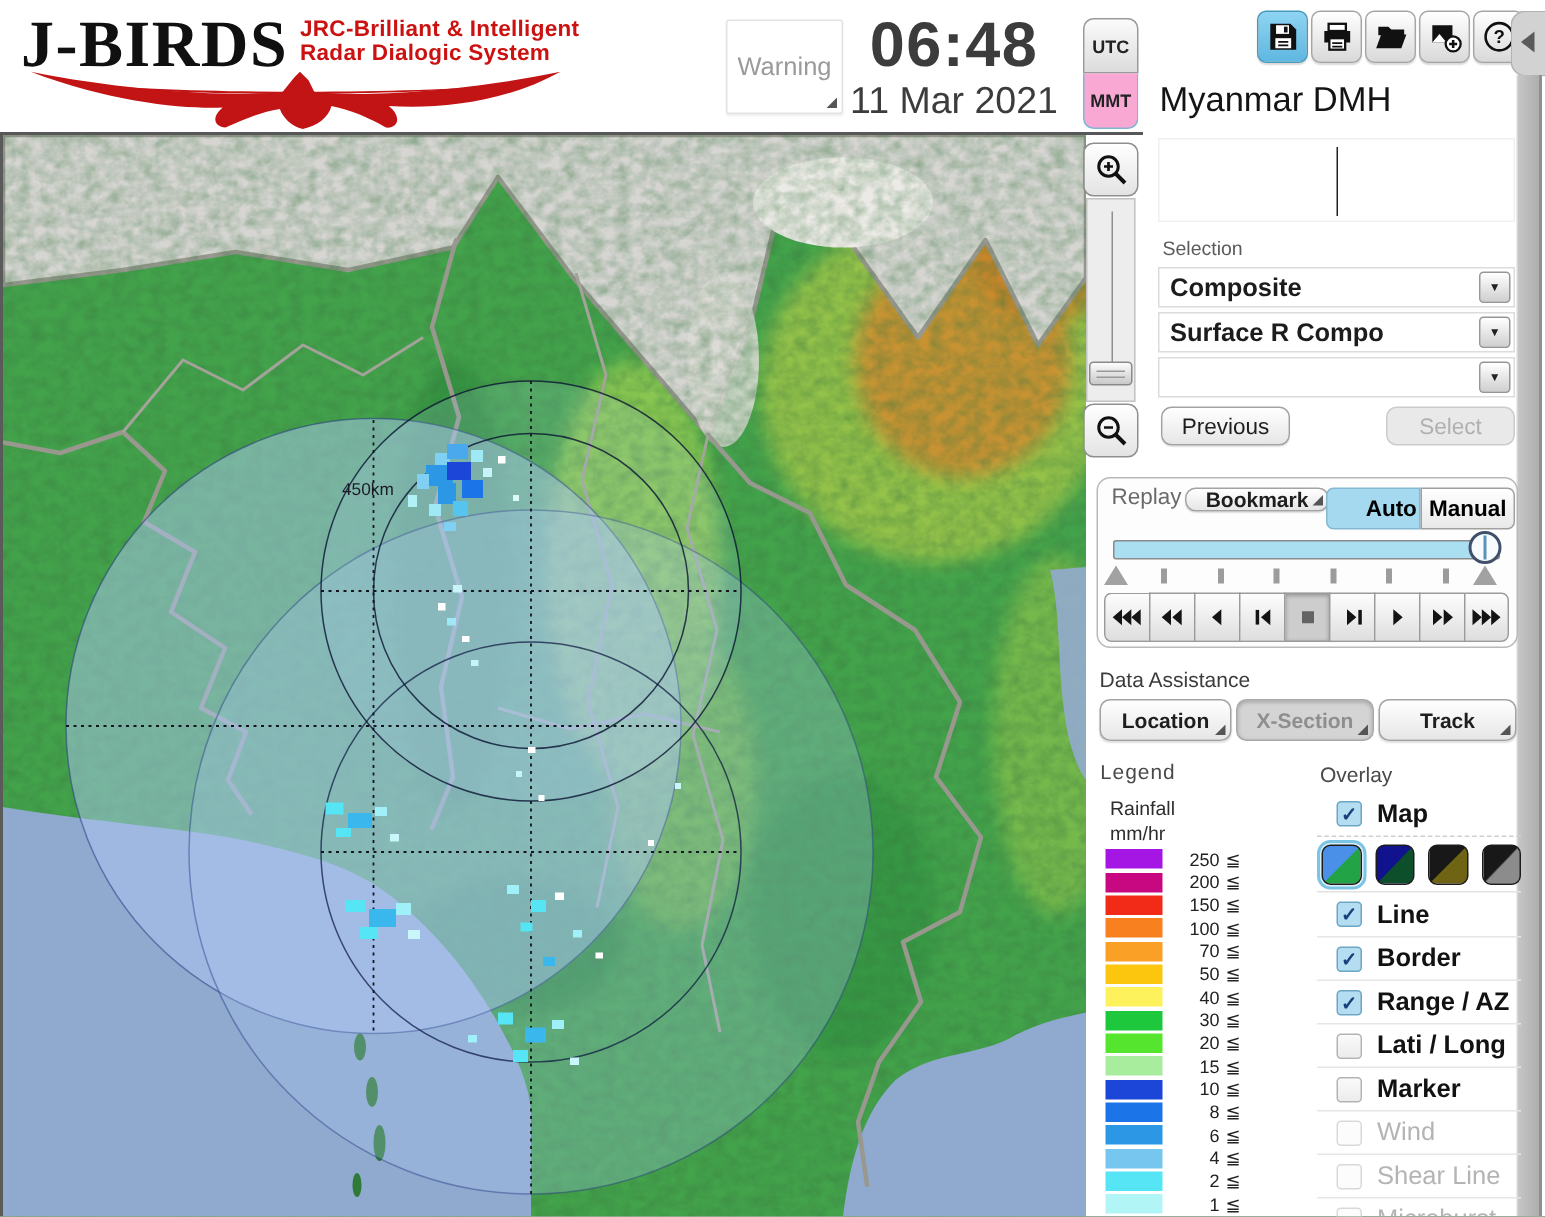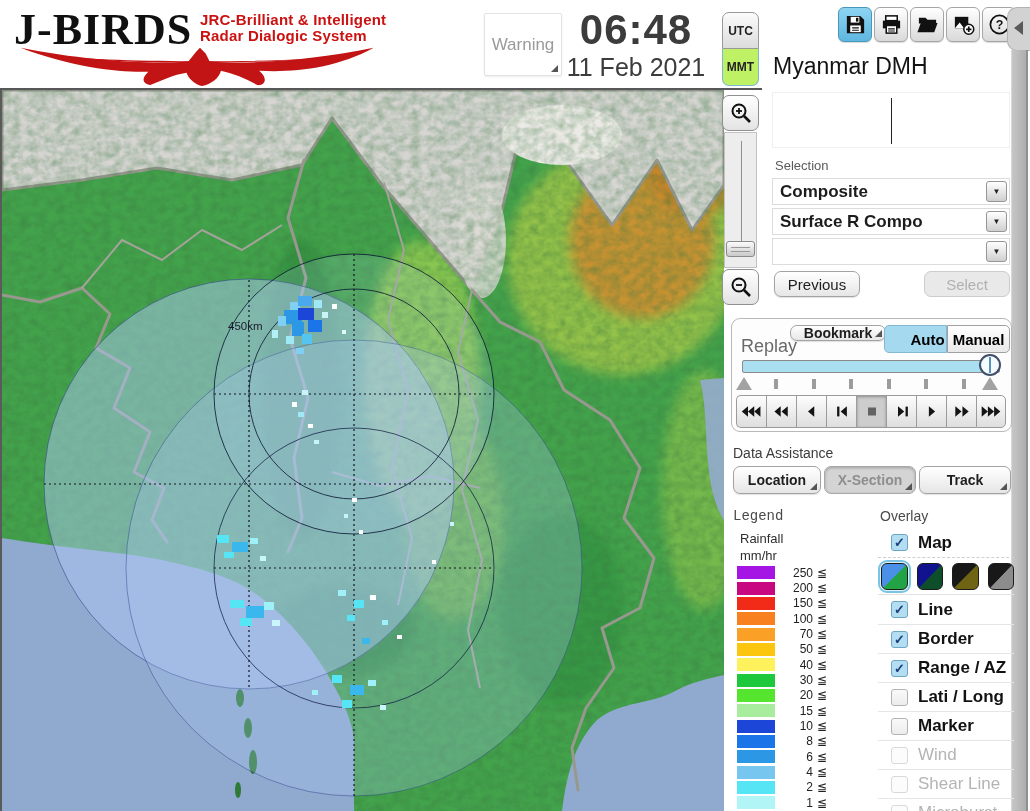--- a/index.html
+++ b/index.html
@@ -17,21 +17,21 @@
   #warning-btn { position:absolute; left:484px; top:13px; width:78px; height:63px; background:#fff; border:1px solid #e3e3e3; border-radius:2px; box-shadow:0 1px 2px rgba(0,0,0,.08); color:#9a9a9a; font-size:17px; display:flex; align-items:center; justify-content:center; }
   .corner::after { content:""; position:absolute; right:3px; bottom:3px; width:0; height:0; border-left:7px solid transparent; border-bottom:7px solid #555; }
 
   #clock-time { position:absolute; left:566px; top:6px; width:140px; text-align:center; font-size:42px; font-weight:600; color:#3c3c3c; letter-spacing:1px; }
   #clock-date { position:absolute; left:560px; top:53px; width:152px; text-align:center; font-size:25px; color:#3c3c3c; }
 
   #tz-box { position:absolute; left:722px; top:12px; width:37px; }
   .tz-btn { width:37px; height:37px; font-size:12px; font-weight:bold; color:#222; border:1px solid #999; background:linear-gradient(#fbfbfb,#dcdcdc); display:flex; align-items:center; justify-content:center; cursor:pointer; }
   .tz-btn:first-child { border-radius:7px 7px 0 0; }
   .tz-btn:last-child { border-radius:0 0 7px 7px; border-top:none; }
-  .tz-btn.sel { background:#bef264; border-color:#7fb6d2; }
+  .tz-btn.sel { background:#f9a8d4; border-color:#7fb6d2; }
 
   #toolbar { position:absolute; left:838px; top:7px; display:flex; gap:2px; }
   .tool-btn { width:34px; height:35px; border:1px solid #a5a5a5; border-radius:6px; background:linear-gradient(#ffffff,#d9d9d9); display:flex; align-items:center; justify-content:center; cursor:pointer; box-shadow:0 1px 1px rgba(0,0,0,.15); }
   .tool-btn.active { background:linear-gradient(#8ed4f2,#5fb7e0); border-color:#4898bd; }
   .tool-btn svg { width:23px; height:23px; }
 
   #collapse-tab { position:absolute; left:1007px; top:7px; width:23px; height:44px; background:#d2d2d2; border:1px solid #b2b2b2; border-right:none; border-radius:10px 0 0 10px; }
   #collapse-tab .tri { position:absolute; left:6px; top:13px; width:0; height:0; border-top:7px solid transparent; border-bottom:7px solid transparent; border-right:9px solid #5a5a5a; }
   #scroll-strip { position:absolute; left:1011px; top:50px; width:15px; height:761px; background:linear-gradient(to right,#c6c6c6,#aeaeae); border-left:1px solid #d8d8d8; }
   #scroll-edge { position:absolute; left:1026px; top:50px; width:2px; height:761px; background:#8f8f8f; }
@@ -54,21 +54,21 @@
   #selection-label { position:absolute; left:775px; top:158px; font-size:13px; color:#5a5a5a; }
   .dd-row { position:absolute; left:772px; width:238px; height:27px; background:#fff; border:1px solid #dcdcdc; }
   .dd-val { position:absolute; left:7px; top:3px; font-size:17px; font-weight:bold; color:#1c1c1c; }
   .dd-arrow { position:absolute; right:2px; top:2px; width:21px; height:21px; border:1px solid #969696; border-radius:3px; background:linear-gradient(#fff,#cfcfcf); font-size:8px; color:#222; display:flex; align-items:center; justify-content:center; cursor:pointer; }
 
   .btn { border:1px solid #a3a3a3; border-radius:7px; background:linear-gradient(#ffffff,#e6e6e6); color:#1e1e1e; display:flex; align-items:center; justify-content:center; cursor:pointer; box-shadow:0 1px 1px rgba(0,0,0,.12); }
   #prev-btn { position:absolute; left:774px; top:271px; width:86px; height:26px; font-size:15px; }
   #select-btn { position:absolute; left:924px; top:271px; width:86px; height:26px; font-size:15px; color:#b0b0b0; background:#e9e9e9; border-color:#cccccc; box-shadow:none; }
 
   #replay-box { position:absolute; left:731px; top:318px; width:281px; height:114px; border:1px solid #b9b9b9; border-radius:9px; background:#fdfdfd; }
-  #replay-label { position:absolute; left:9px; top:17px; font-size:18px; color:#6a6a6a; }
+  #replay-label { position:absolute; left:9px; top:4px; font-size:15px; color:#6a6a6a; }
   #bookmark-btn { position:absolute; left:58px; top:6px; width:96px; height:16px; font-size:14px; font-weight:bold; }
   .mode-btn { position:absolute; top:6px; height:28px; width:63px; font-size:15px; font-weight:bold; border:1px solid #a0a0a0; background:linear-gradient(#ffffff,#e9e9e9); display:flex; align-items:center; justify-content:center; cursor:pointer; }
   .mode-btn.active { background:#a5d9ef; border-color:#85b9d2;padding-left:24px; }
   #slider-track { position:absolute; left:10px; top:41px; width:258px; height:13px; border:1px solid #8a8a8a; border-radius:2px; background:#aadef1; }
   #slider-handle { position:absolute; left:247px; top:35px; width:22px; height:22px; border:2px solid #40506a; border-radius:50%; background:#f6fbff; }
   #slider-handle::before { content:""; position:absolute; left:8px; top:1px; width:2px; height:16px; background:#5b93b8; }
   .end-tri { position:absolute; top:58px; width:0; height:0; border-left:8px solid transparent; border-right:8px solid transparent; border-bottom:13px solid #a2a2a2; }
   .tick { position:absolute; top:60px; width:4px; height:10px; background:#9c9c9c; }
   #pb-row { position:absolute; left:4px; top:76px; display:flex; }
   .pb-btn { width:30px; height:33px; border:1px solid #9b9b9b; border-right:none; background:linear-gradient(#fdfdfd,#dedede); display:flex; align-items:center; justify-content:center; cursor:pointer; }
@@ -115,21 +115,21 @@
     <svg id="logo-eagle" width="378" height="42" viewBox="0 0 378 44">
       <path fill="#c21414" d="M2,4 C70,18 150,22 178,18 L186,8 L190,4 L196,10 L200,18 C230,22 305,18 372,4 C332,26 287,30 252,28 C262,36 258,44 250,43 C238,36 226,31 212,28 C210,36 202,42 192,44 C184,42 178,36 176,30 C162,32 150,38 138,43 C130,42 128,36 136,29 C110,30 60,26 2,4 Z"></path>
       <path fill="#c21414" d="M30,12 C100,22 270,22 348,12 C280,20 110,20 30,12 Z"></path>
     </svg>
 
     <div id="warning-btn" class="corner">
       <span>Warning</span>
     </div>
 
     <div id="clock-time">06:48</div>
-    <div id="clock-date">11 Feb 2021</div>
+    <div id="clock-date">11 Mar 2021</div>
 
     <div id="tz-box">
         <div class="tz-btn">UTC</div>
         <div class="tz-btn sel">MMT</div>
       </div>
 
     <div id="toolbar">
         <div class="tool-btn active">
           <svg viewBox="0 0 24 24">
             <path d="M3 3h14l4 4v14H3z" fill="#111"></path>

